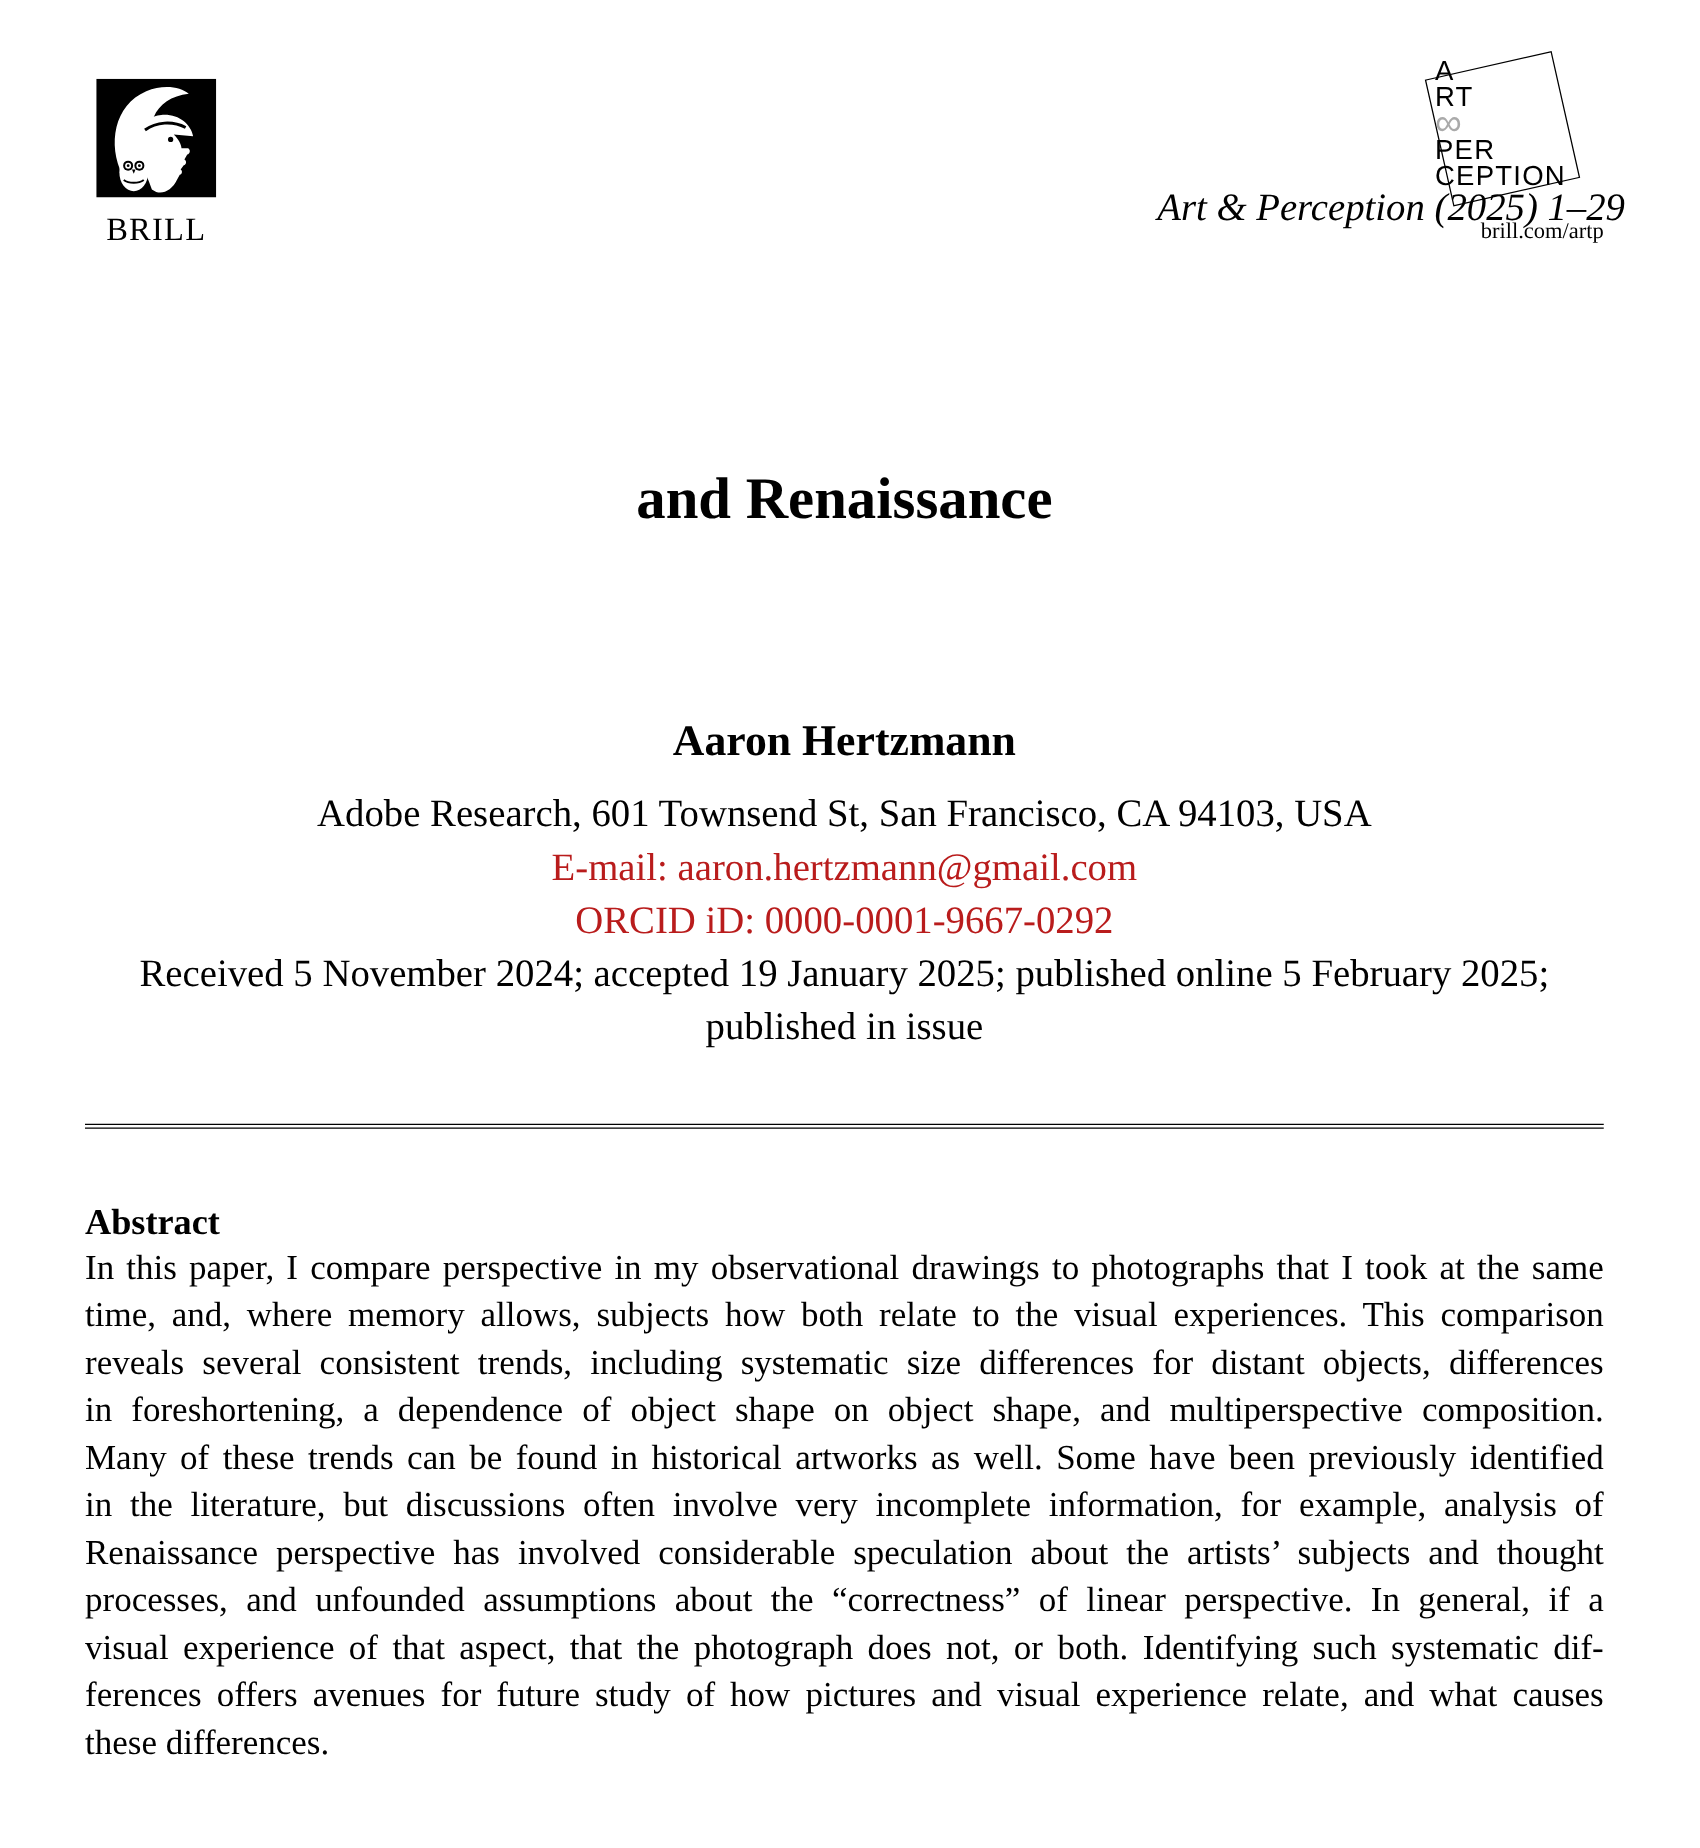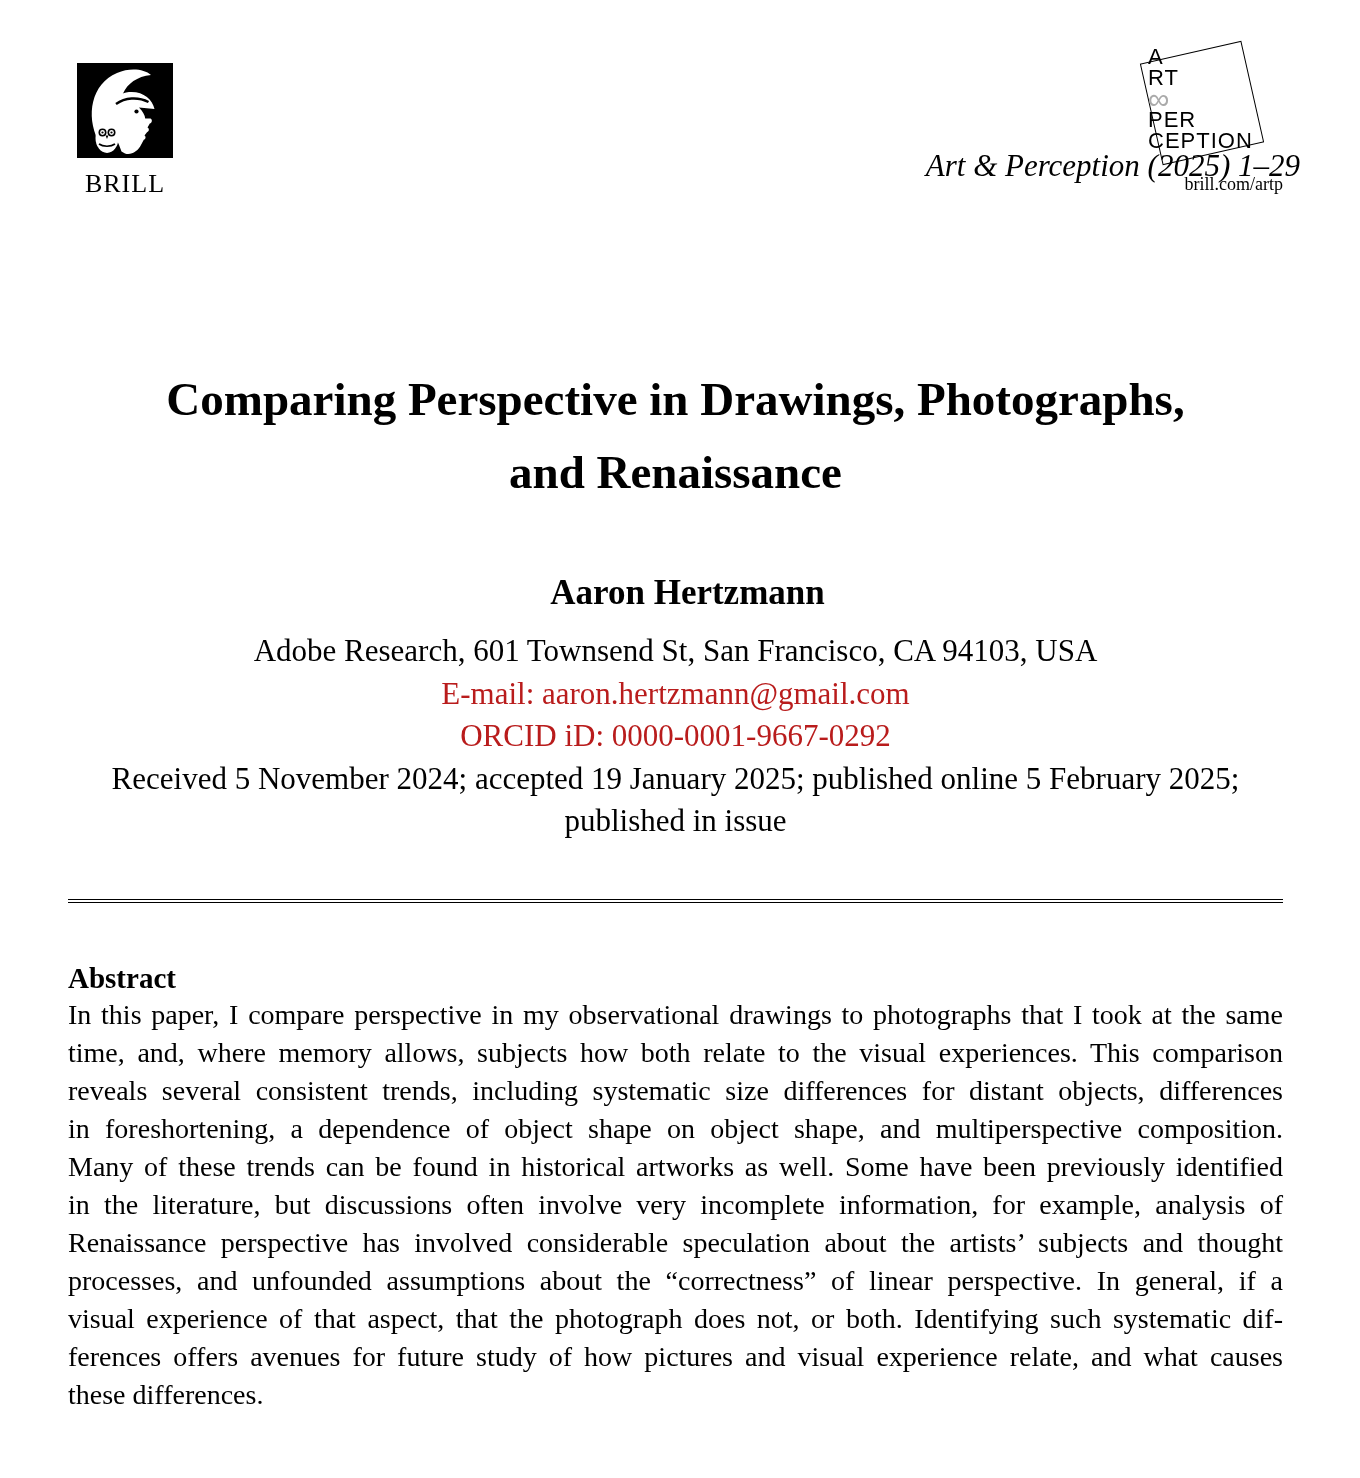--- a/index.html
+++ b/index.html
@@ -42,21 +42,21 @@
     text-align: right; font-size: 18px; line-height: 30px;
   }
 
   
   .article-title {
     position: absolute; left: 68px; top: 363px; width: 1215px;
     text-align: center; font-size: 47px; font-weight: bold; line-height: 73px;
   }
 
   .author-name {
-    position: absolute; left: 80px; top: 574px; width: 1215px;
+    position: absolute; left: 68px; top: 574px; width: 1215px;
     text-align: center; font-size: 35px; font-weight: bold; line-height: 38px;
   }
 
   .frontmatter {
     position: absolute; left: 68px; top: 630px; width: 1215px;
     text-align: center; font-size: 31px; line-height: 42.5px;
   }
   .frontmatter .fm-line { white-space: nowrap; }
   .fm-link { color: #b91c1c; text-decoration: none; }
 
@@ -119,21 +119,20 @@
 <div class="artp-logo-text">
   <div>A</div>
   <div>RT</div>
   <div class="artp-amp" style="color:#aaaaaa;">∞</div>
   <div>PER</div>
   <div>CEPTION</div>
 </div>
 <div class="artp-url">brill.com/artp</div>
 
 <div class="article-title">
-  <div>Comparing Perspective in Drawings, Photographs,</div>
   <div>and Renaissance</div>
 </div>
 
 <div class="author-name">Aaron Hertzmann</div>
 
 <div class="frontmatter">
   <div class="fm-line">Adobe Research, 601 Townsend St, San Francisco, CA 94103, USA</div>
   <div class="fm-line fm-link">E-mail: aaron.hertzmann@gmail.com</div>
   <div class="fm-line fm-link">ORCID iD: 0000-0001-9667-0292</div>
   <div class="fm-line">Received 5 November 2024; accepted 19 January 2025; published online 5 February 2025;</div>

